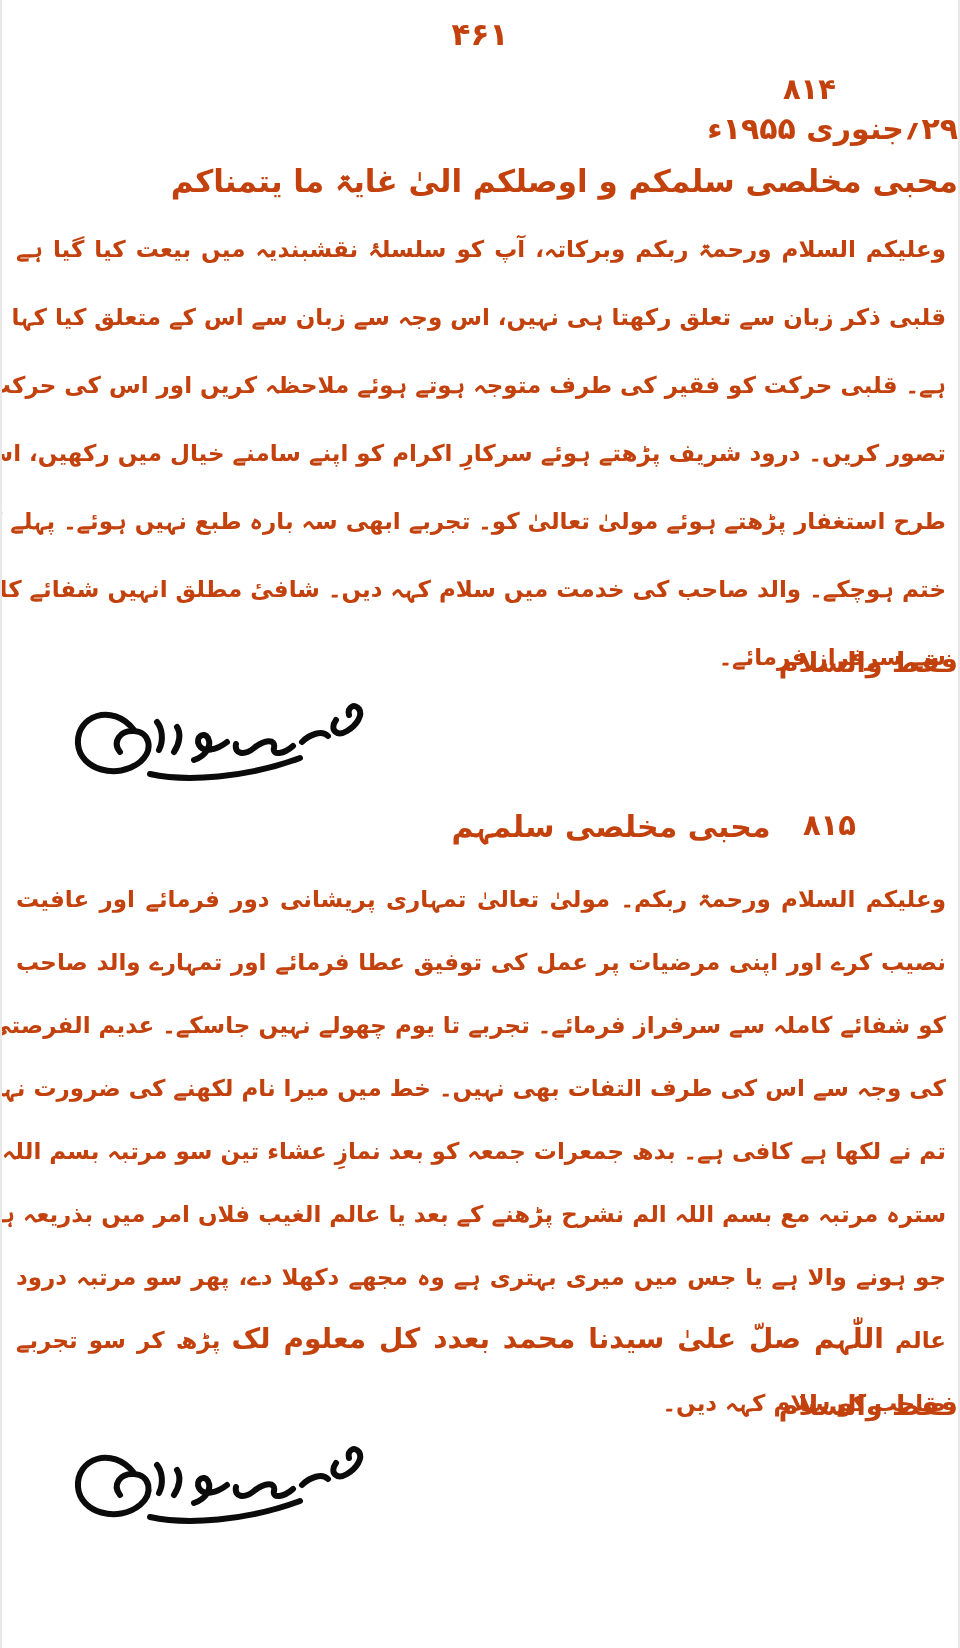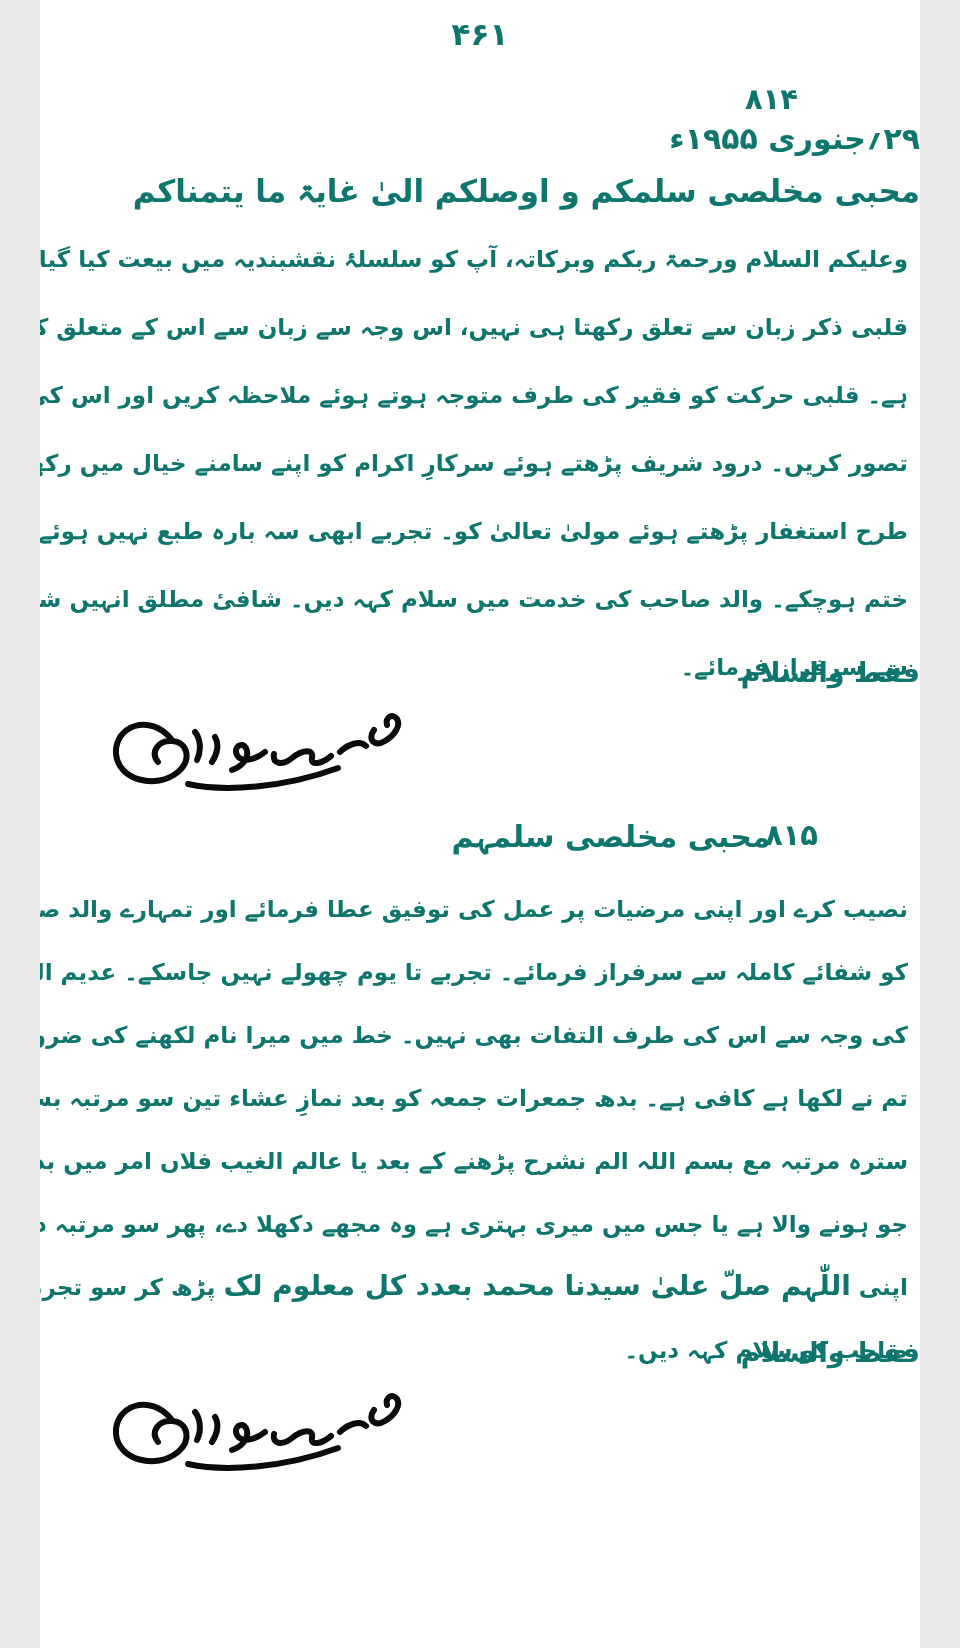--- a/index.html
+++ b/index.html
@@ -1,21 +1,21 @@
 <!DOCTYPE html>
 <html lang="ur"><head>
 <meta charset="utf-8">
 <style>
   html,body{margin:0;padding:0;background:#e8e8e8;}
   .page{
     position:relative;
-    width:880px;height:1648px;
+    width:956px;height:1648px;
     margin:0 auto;
     background:#ffffff;
-    color:#0f766e;
+    color:#c2410c;
     font-family:"DejaVu Sans", sans-serif;
     overflow:hidden;
     direction:rtl;
   }
   .page-number{
     padding-top:16px;
     height:46px;
     text-align:center;
     font-size:31px;
     font-weight:bold;
@@ -23,21 +23,21 @@
   }
   .letter-number{
     font-size:29px;
     font-weight:bold;
     text-align:center;            
   }
   .num1{
     direction:ltr;
     text-align:right;
     padding-right:122px;
-    margin-top:20px;
+    margin-top:10px;
     line-height:34px;
     height:34px;
   }
   .date-line{
     direction:rtl;
     text-align:right;
     font-size:30px;
     font-weight:bold;
     line-height:46px;
     height:46px;
@@ -144,27 +144,28 @@
     </div>
   </section>
 
   <section>
     <div class="l2-header">
       <div class="letter-number">۸۱۵</div>
       <div class="salutation sal2">محبی مخلصی سلمہم</div>
     </div>
 
     <div class="letter-body b2">
+      <div class="line"><span>وعلیکم السلام ورحمۃ ربکم۔ مولیٰ تعالیٰ تمہاری پریشانی دور فرمائے اور عافیت</span><span class="dua"></span><span></span></div>
       <div class="line"><span>نصیب کرے اور اپنی مرضیات پر عمل کی توفیق عطا فرمائے اور تمہارے والد صاحب</span><span class="dua"></span><span></span></div>
       <div class="line"><span>کو شفائے کاملہ سے سرفراز فرمائے۔ تجربے تا یوم چھولے نہیں جاسکے۔ عدیم الفرصتی</span><span class="dua"></span><span></span></div>
       <div class="line"><span>کی وجہ سے اس کی طرف التفات بھی نہیں۔ خط میں میرا نام لکھنے کی ضرورت نہیں، جو یہ</span><span class="dua"></span><span></span></div>
       <div class="line"><span>تم نے لکھا ہے کافی ہے۔ بدھ جمعرات جمعہ کو بعد نمازِ عشاء تین سو مرتبہ بسم اللہ پڑھیں پھر</span><span class="dua"></span><span></span></div>
       <div class="line"><span>سترہ مرتبہ مع بسم اللہ الم نشرح پڑھنے کے بعد یا عالم الغیب فلاں امر میں بذریعہ ہاتف</span><span class="dua"></span><span></span></div>
       <div class="line"><span>جو ہونے والا ہے یا جس میں میری بہتری ہے وہ مجھے دکھلا دے، پھر سو مرتبہ درود</span><span class="dua"></span><span></span></div>
-      <div class="line"><span>اپنی </span><span class="dua">اللّٰہم صلّ علیٰ سیدنا محمد بعدد کل معلوم لک</span><span> پڑھ کر سو تجربے</span></div>
+      <div class="line"><span>عالم </span><span class="dua">اللّٰہم صلّ علیٰ سیدنا محمد بعدد کل معلوم لک</span><span> پڑھ کر سو تجربے</span></div>
       <div class="line short"><span>صاحب کو سلام کہہ دیں۔</span><span class="dua"></span><span></span></div>
     </div>
 
     <div class="closing">فقط والسلام</div>
 
     <div class="sig-wrap">
       <svg class="sig signature" width="310" height="96" viewBox="0 0 310 96" fill="none" stroke="#0b0b0b" stroke-width="6" stroke-linecap="round" stroke-linejoin="round">
         <path d="M70,36 C48,8 12,22 14,50 C16,76 54,86 76,68 C90,56 86,38 70,37 C56,36 48,48 56,58"></path>
         <path d="M95,56 c5,-10 3,-22 -2,-28"></path>
         <path d="M110,58 c6,-9 7,-19 3,-25"></path>

